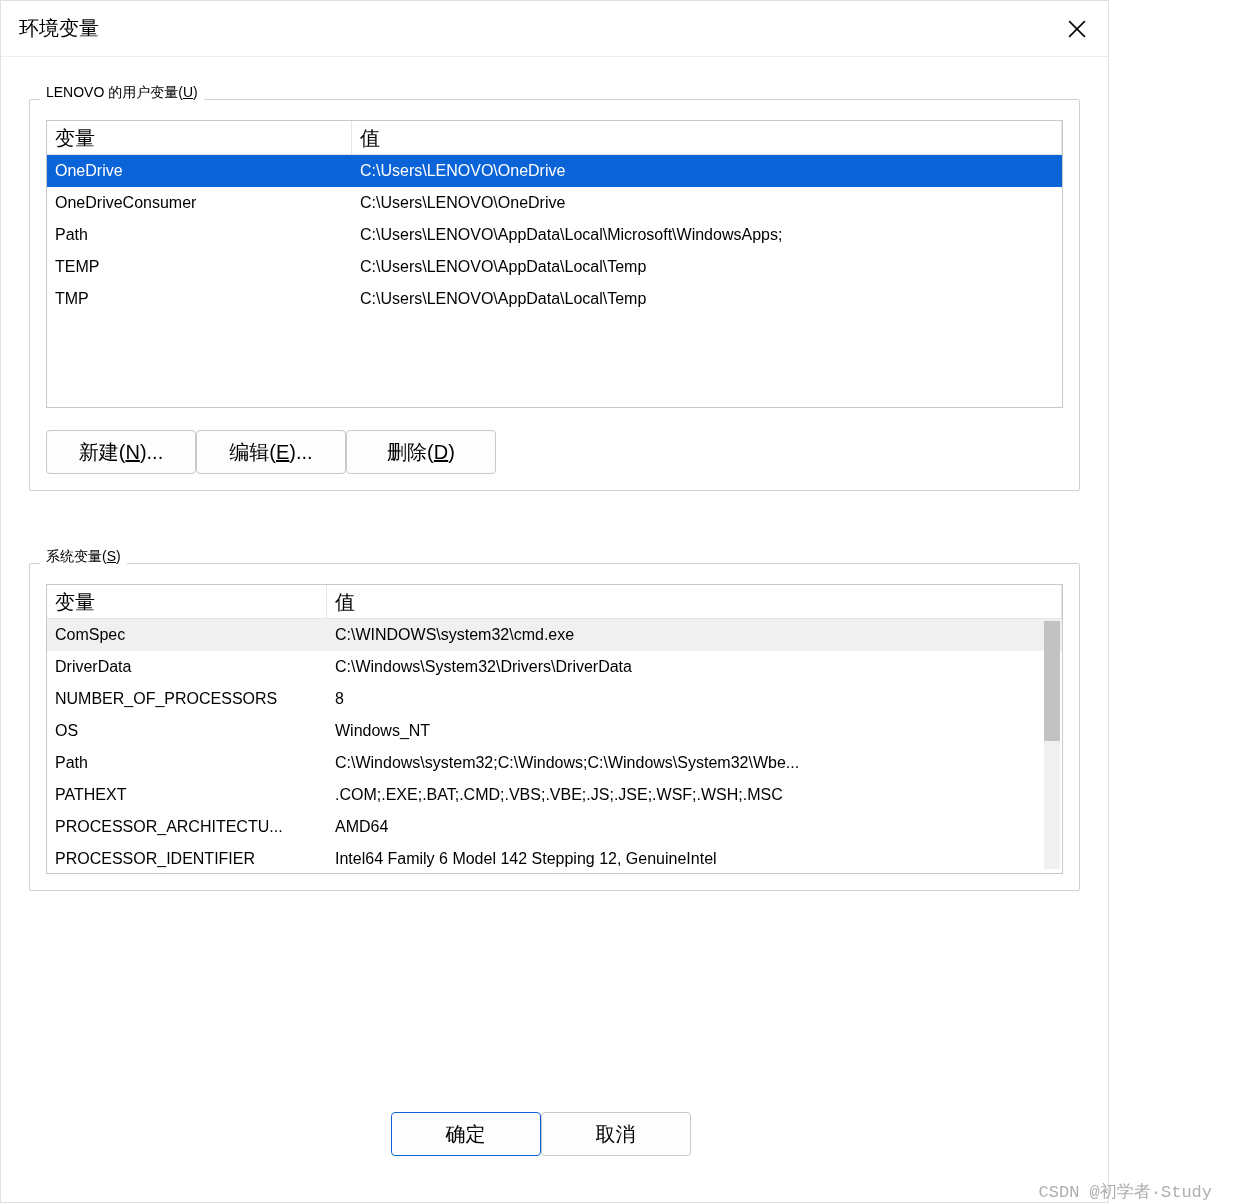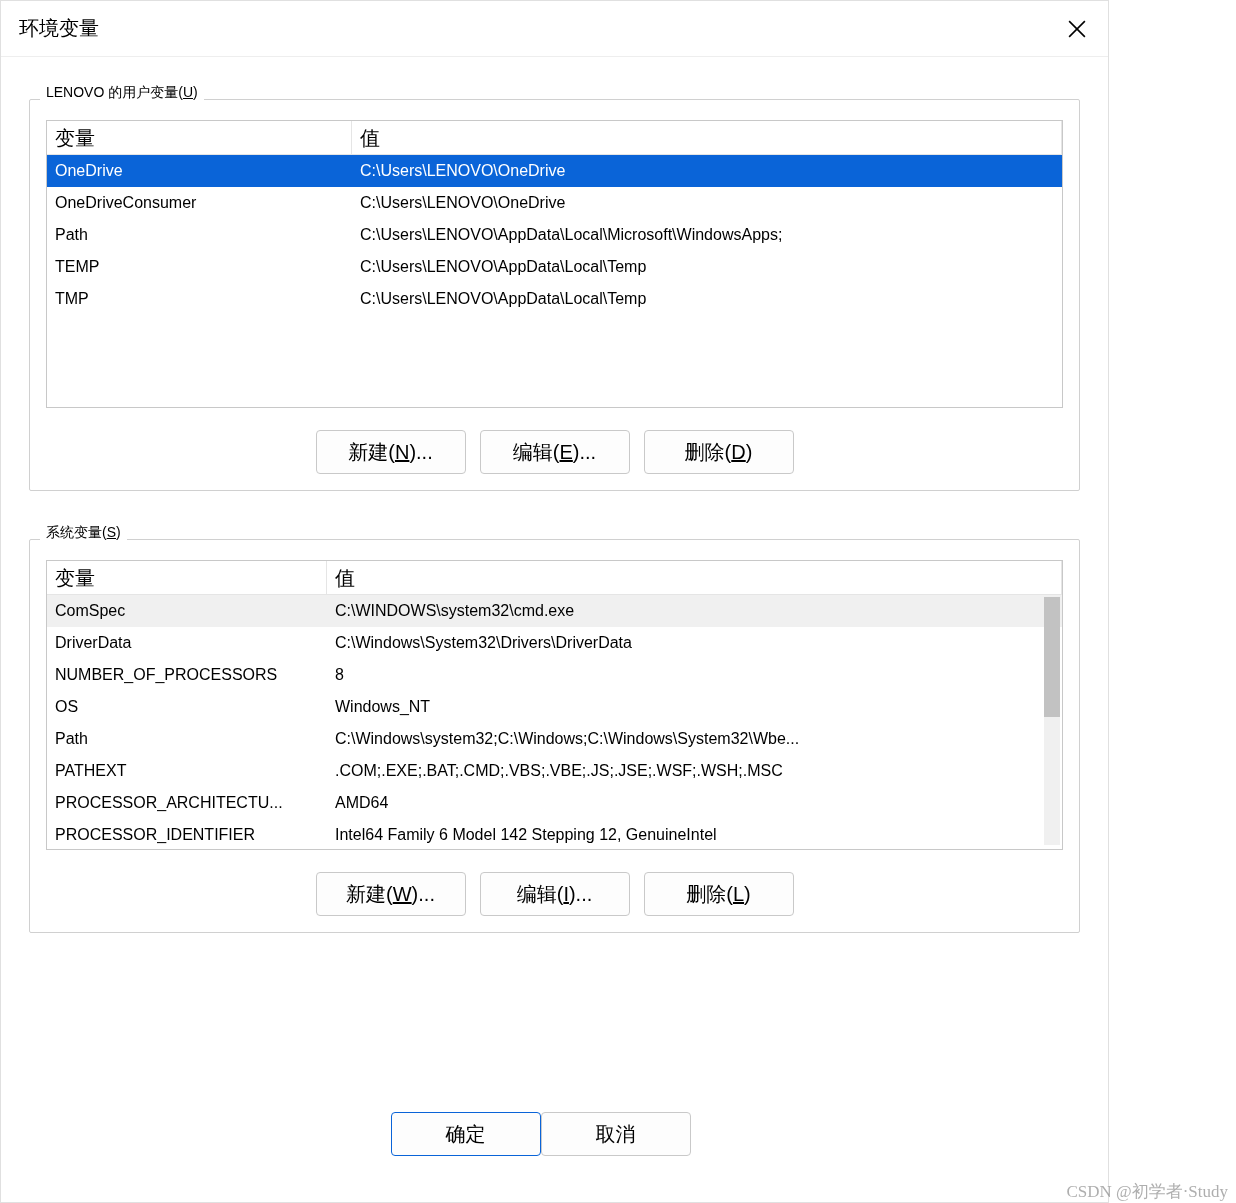--- a/index.html
+++ b/index.html
@@ -98,22 +98,21 @@
   .lv-row.selected {
     background: #0a64d8;
     color: #fff;
   }
   .col-var  { width: 305px; flex: 0 0 305px; }
   .col-val  { flex: 1; }
   .col-var-s { width: 280px; flex: 0 0 280px; }
   .col-val-s { flex: 1; }
   .btnrow {
     display: flex;
-    justify-content: center;
-    gap: 14px;
+    justify-content: flex-start;
     margin-top: 22px;
   }
   button.win {
     min-width: 150px;
     height: 44px;
     font-size: 20px;
     font-family: inherit;
     background: #fdfdfd;
     border: 1px solid #c9c9c9;
     border-radius: 4px;
@@ -139,24 +138,24 @@
   }
   .sys-thumb {
     position: absolute;
     right: 2px; top: 36px;
     width: 16px;
     height: 120px;
     background: #c2c2c2;
   }
   .watermark {
     position: fixed;
-    right: 8px; bottom: 0px;
+    right: 24px; bottom: 0px;
     font-size: 17px;
     color: rgba(120,120,120,0.6);
-    font-family: Liberation Serif, serif;
+    font-family: Liberation Mono, monospace;
     pointer-events: none;
   }
 </style>
 </head>
 <body>
 
 <div class="window">
 
   <div class="titlebar">
     <div class="title">环境变量</div>
@@ -211,21 +210,21 @@
         </button>
         <button class="win">
           <span>编辑(</span><span class="u">E</span><span>)...</span>
         </button>
         <button class="win">
           <span>删除(</span><span class="u">D</span><span>)</span>
         </button>
       </div>
     </div>
 
-    <div class="groupbox" style="margin-top:48px;">
+    <div class="groupbox" style="margin-top:72px;">
       <div class="legend">
         <span>系统变量(</span><span class="u">S</span><span>)</span>
       </div>
 
       <div class="listview lv-sys">
         <div class="lv-head">
           <div class="col col-var-s">变量</div>
           <div class="col col-val-s">值</div>
         </div>
         <div class="lv-body" id="sys-rows">
@@ -259,31 +258,20 @@
             </div>
             <div class="lv-row">
               <div class="cell col-var-s">PROCESSOR_IDENTIFIER</div>
               <div class="cell col-val-s">Intel64 Family 6 Model 142 Stepping 12, GenuineIntel</div>
             </div>
           </div>
         <div class="sys-scroll"></div>
         <div class="sys-thumb"></div>
       </div>
 
-      <div class="btnrow">
-        <button class="win">
-          <span>新建(</span><span class="u">W</span><span>)...</span>
-        </button>
-        <button class="win">
-          <span>编辑(</span><span class="u">I</span><span>)...</span>
-        </button>
-        <button class="win">
-          <span>删除(</span><span class="u">L</span><span>)</span>
-        </button>
-      </div>
     </div>
 
     <div style="flex:1"></div>
 
     <div class="footer">
       <button class="win default">确定</button>
       <button class="win">取消</button>
     </div>
 
   </div>

